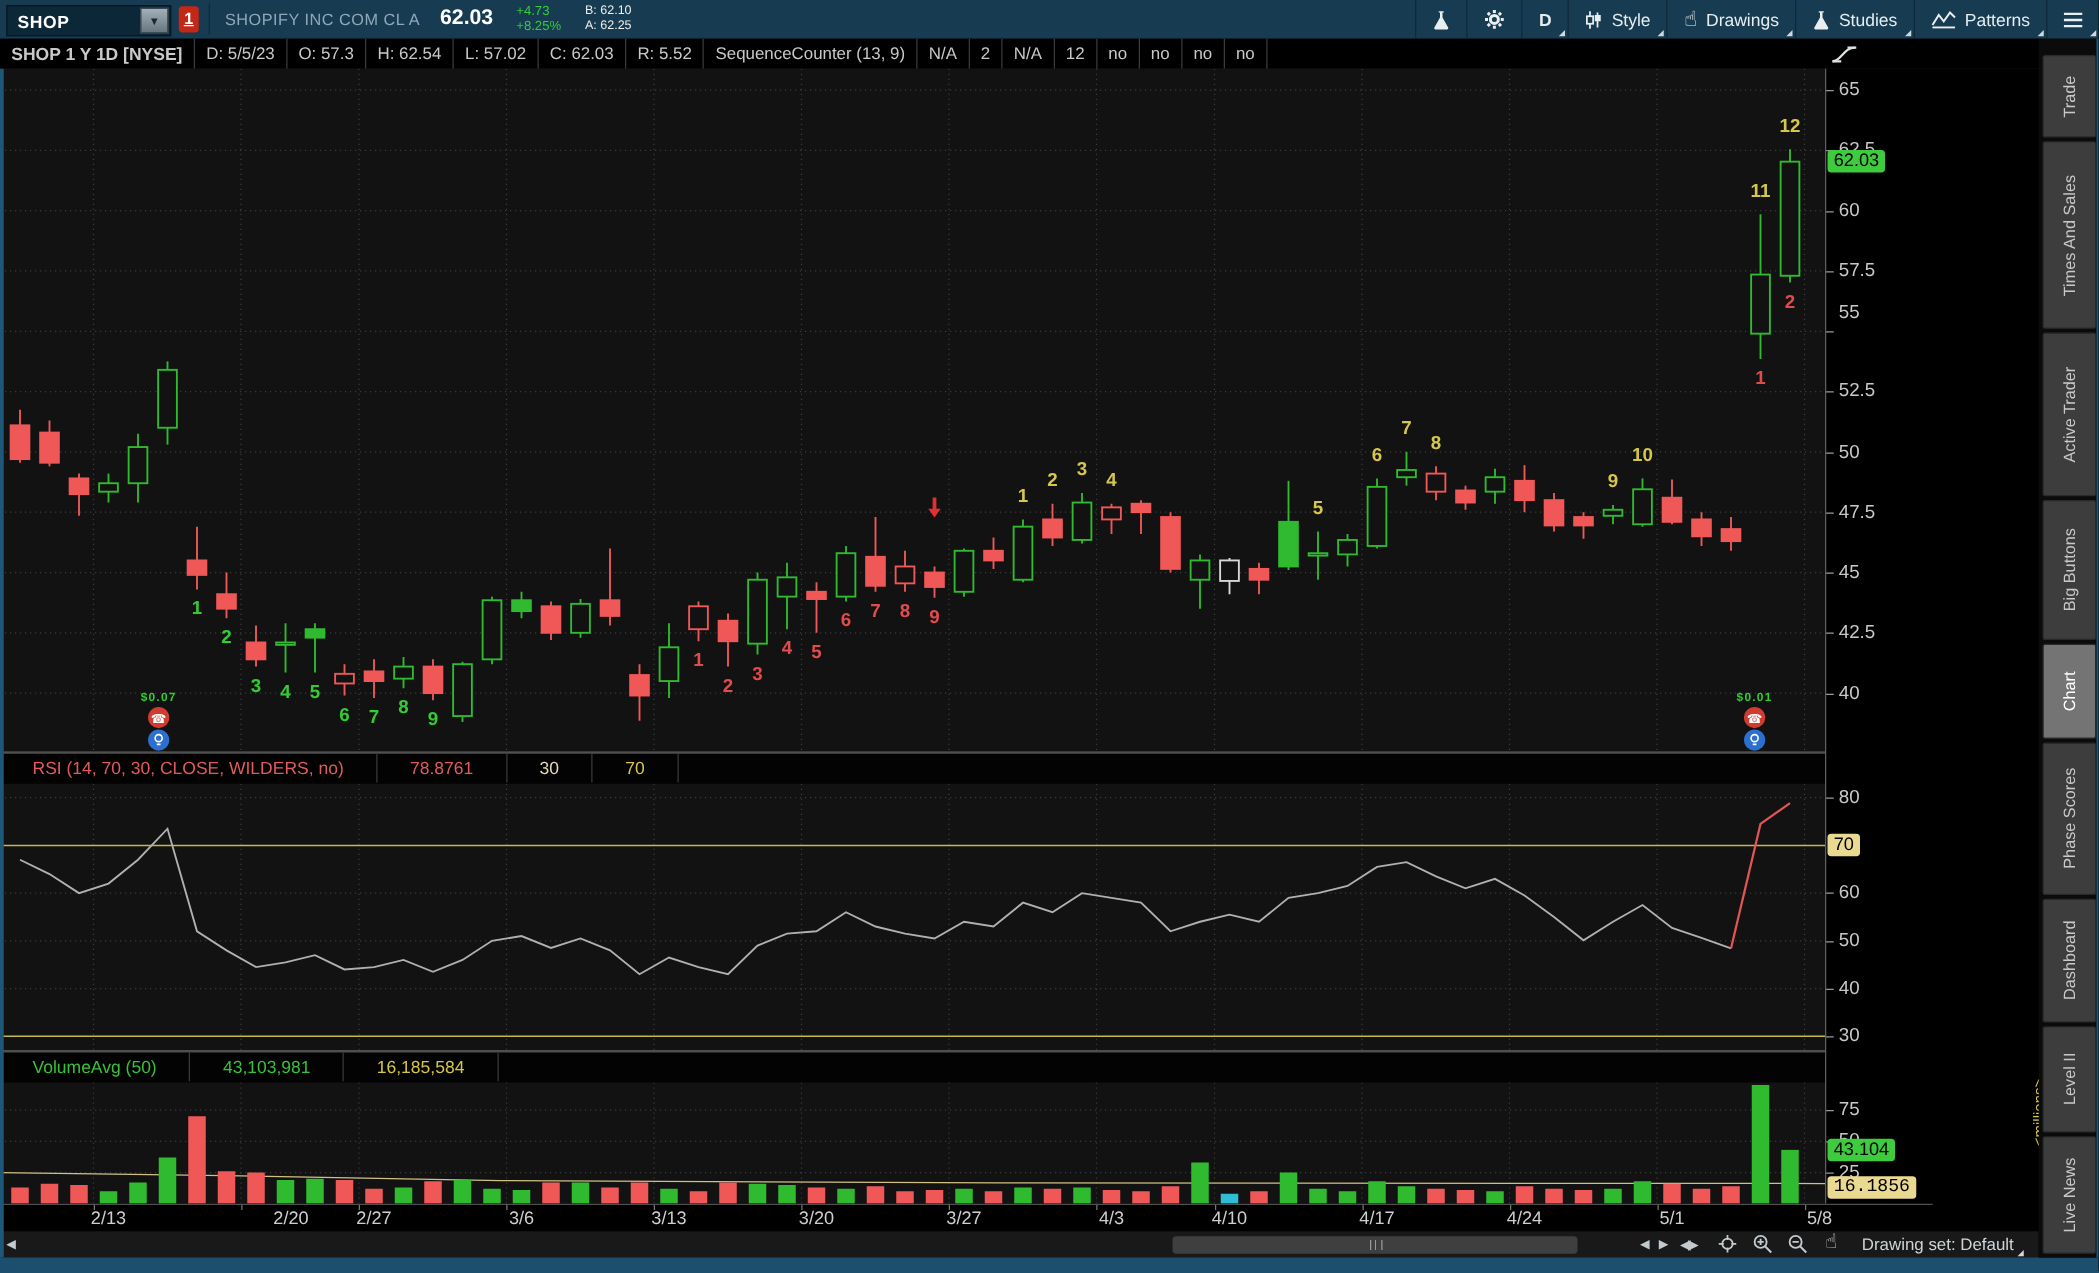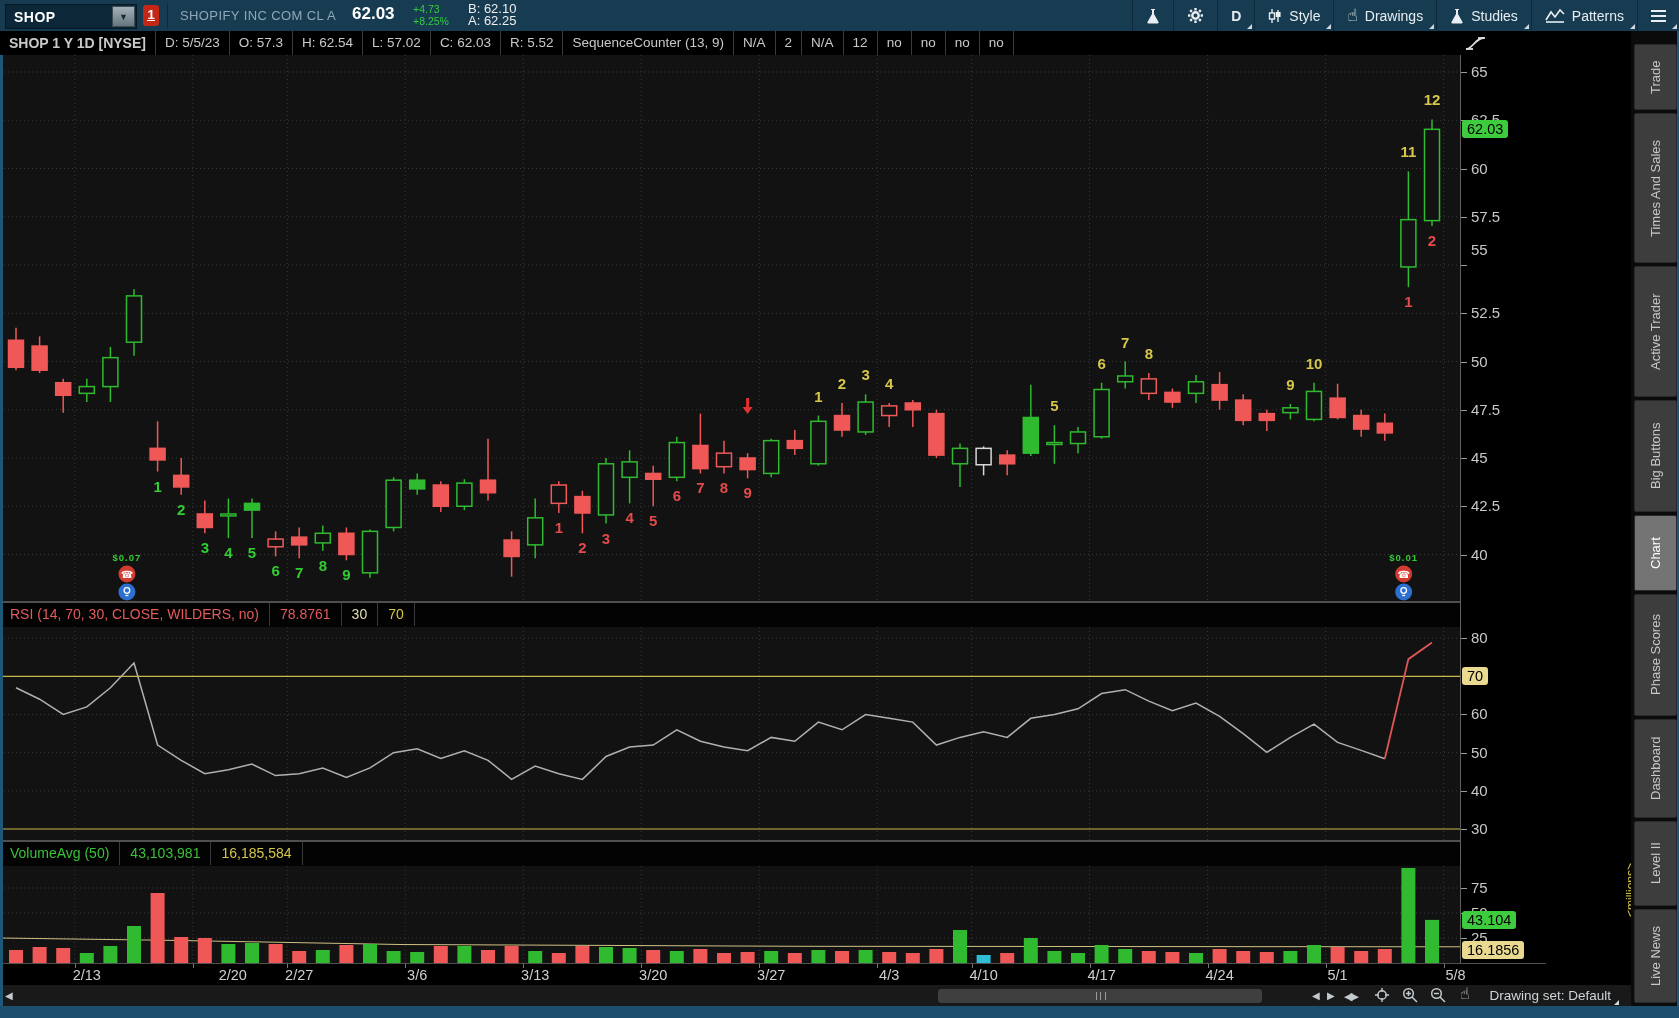--- a/index.html
+++ b/index.html
@@ -14,41 +14,41 @@
   #symbol-dd{width:21px;height:19px;margin-right:1px;background:linear-gradient(#a3b0b9,#66767f);
              border:1px solid #3c4a52;display:flex;align-items:center;justify-content:center;
              color:#1b2930;font-size:9px;}
   #alert-badge{left:143px;top:5px;width:16px;height:21px;background:#c52717;border-radius:3px;
                color:#fff;font-size:13px;font-weight:bold;text-align:center;line-height:19px;}
   #alert-badge i{display:block;width:8px;height:1px;background:#fff;margin:-4px auto 0;}
   #topbar .vsep{top:3px;width:1px;height:25px;background:#0e2a3a;}
   #company{left:180px;top:0;height:31px;line-height:31px;font-size:13px;color:#8fa8b8;letter-spacing:.4px;}
   #last-price{left:352px;top:4px;font-size:17px;font-weight:bold;color:#fff;}
   #chg{left:413px;top:3px;font-size:10.5px;line-height:12px;color:#33cc3d;}
-  #bidask{left:468px;top:3px;font-size:13px;line-height:12px;color:#eee;}
+  #bidask{left:468px;top:3px;font-size:10px;line-height:12px;color:#eee;}
   #topbar-right{right:0;top:0;height:31px;display:flex;align-items:stretch;}
   .tbtn{position:relative;display:flex;align-items:center;gap:7px;padding:0 13px;
         border-left:1px solid #0e2a3a;color:#e6edf1;font-size:14px;cursor:default;}
   .dd::after{content:"";position:absolute;right:2px;bottom:2px;
              border-left:5px solid transparent;border-bottom:5px solid #cfd8dd;}
   
   #chart-header{left:0;top:31px;width:1631px;height:24px;background:#000;display:flex;
                 border-bottom:1px solid #2a2a2a;font-size:13.5px;}
   #chart-header .cell{height:24px;line-height:24px;padding:0 9px;border-right:1px solid #3a3a3a;
                       color:#c9c9c9;white-space:nowrap;}
   #chart-title{color:#fff;font-weight:bold;font-size:14px;}
   .c-green{color:#3ac13a;} .c-red{color:#e24b4b;} .c-blue{color:#5b8dd9;} .c-yellow{color:#d6c64a;}
   
   .pane{left:0;width:1460px;background:#121212;}
   #main-pane{top:55px;height:546px;}
   #rsi-pane{top:627px;height:213px;}
   #vol-pane{top:866px;height:97px;}
   .study-header{left:0;width:1631px;height:26px;background:#030303;display:flex;
                 border-top:2px solid #4f4f4f;border-bottom:1px solid #333;font-size:14px;}
-  .study-header .cell{height:23px;line-height:23px;padding:0 10px;border-right:1px solid #3a3a3a;white-space:nowrap;}
+  .study-header .cell{height:23px;line-height:23px;padding:0 26px;border-right:1px solid #3a3a3a;white-space:nowrap;}
   #rsi-header{top:601px;} #vol-header{top:840px;}
   .rsi-col{color:#e25b5b;} .os-col{color:#e3ddb5;}
   
   #axis-gutter{left:1460px;top:55px;width:171px;height:929px;background:#000;padding-left:36px;}
   #axis-border{left:1460px;top:55px;width:1px;height:908px;background:#5f5f5f;}
   .tickdash{position:absolute;left:0;width:7px;height:1px;background:#9a9a9a;}
   .ticklabel{position:absolute;left:11px;font-size:15px;color:#c8c8c8;}
   .axis-badge{position:absolute;left:2px;padding:0 5px;height:18px;line-height:18px;border-radius:3px;
               font-size:14.5px;color:#000;}
   .badge-green{background:#3ecb3e;} .badge-yellow{background:#ead990;}
@@ -534,21 +534,21 @@
     <div class="ticklabel" style="top: 765px;">30</div>
     <div class="tickdash" style="top: 833px;"></div>
     <div class="ticklabel" style="top: 824px;">75</div>
     <div class="tickdash" style="top: 858px;"></div>
     <div class="ticklabel" style="top: 849px;">50</div>
     <div class="tickdash" style="top: 883px;"></div>
     <div class="ticklabel" style="top: 874px;">25</div>
     <div class="axis-badge badge-green" style="top: 65.321px;">62.03</div>
     <div class="axis-badge badge-yellow" style="top: 612.332px;">70</div>
     <div class="axis-badge badge-green" style="top: 855.896px;">43.104</div>
-    <div class="axis-badge badge-yellow" style="top: 886px;">16.1856</div>
+    <div class="axis-badge badge-yellow" style="top: 886px; font-family: Liberation Mono, monospace;">16.1856</div>
   </div>
 <div class="abs" id="axis-border"></div>
 <div class="abs" id="corner-icon">
   <svg width="24" height="17" viewBox="0 0 24 17">
     <g stroke="#dde2e5" stroke-width="1.8" fill="none">
       <path d="M2,14 C9,14 11,3 20,3"></path>
         <line x1="2" y1="14" x2="9" y2="14"></line>
         <line x1="14" y1="3" x2="21" y2="3"></line>
     </g>
     </svg>

